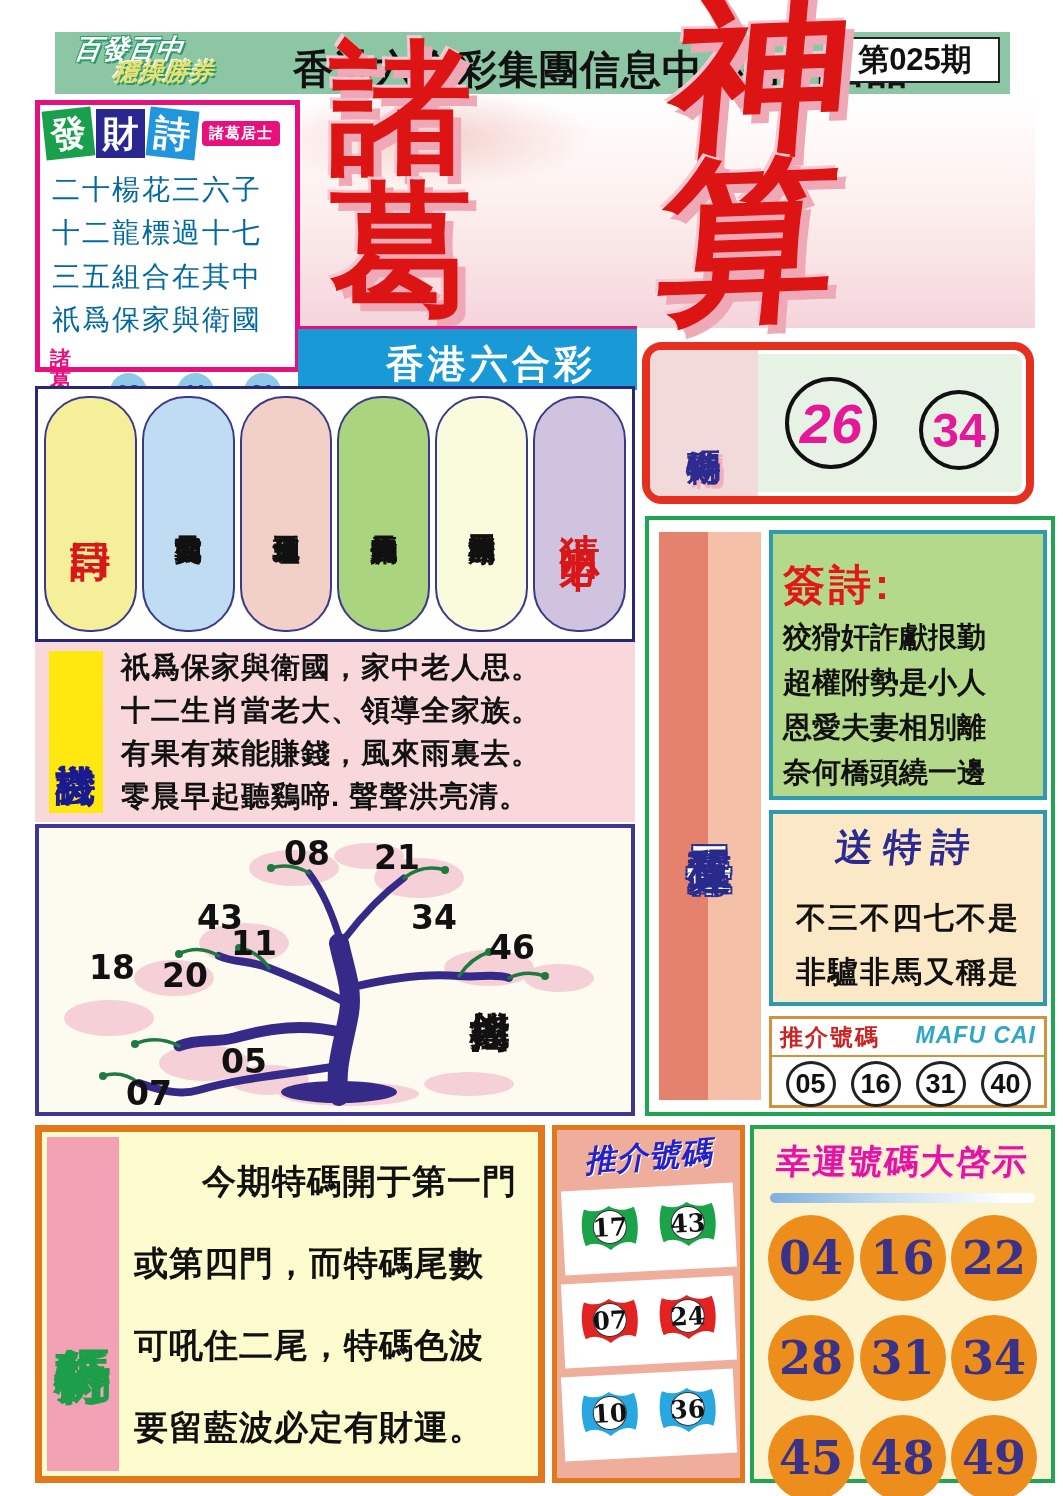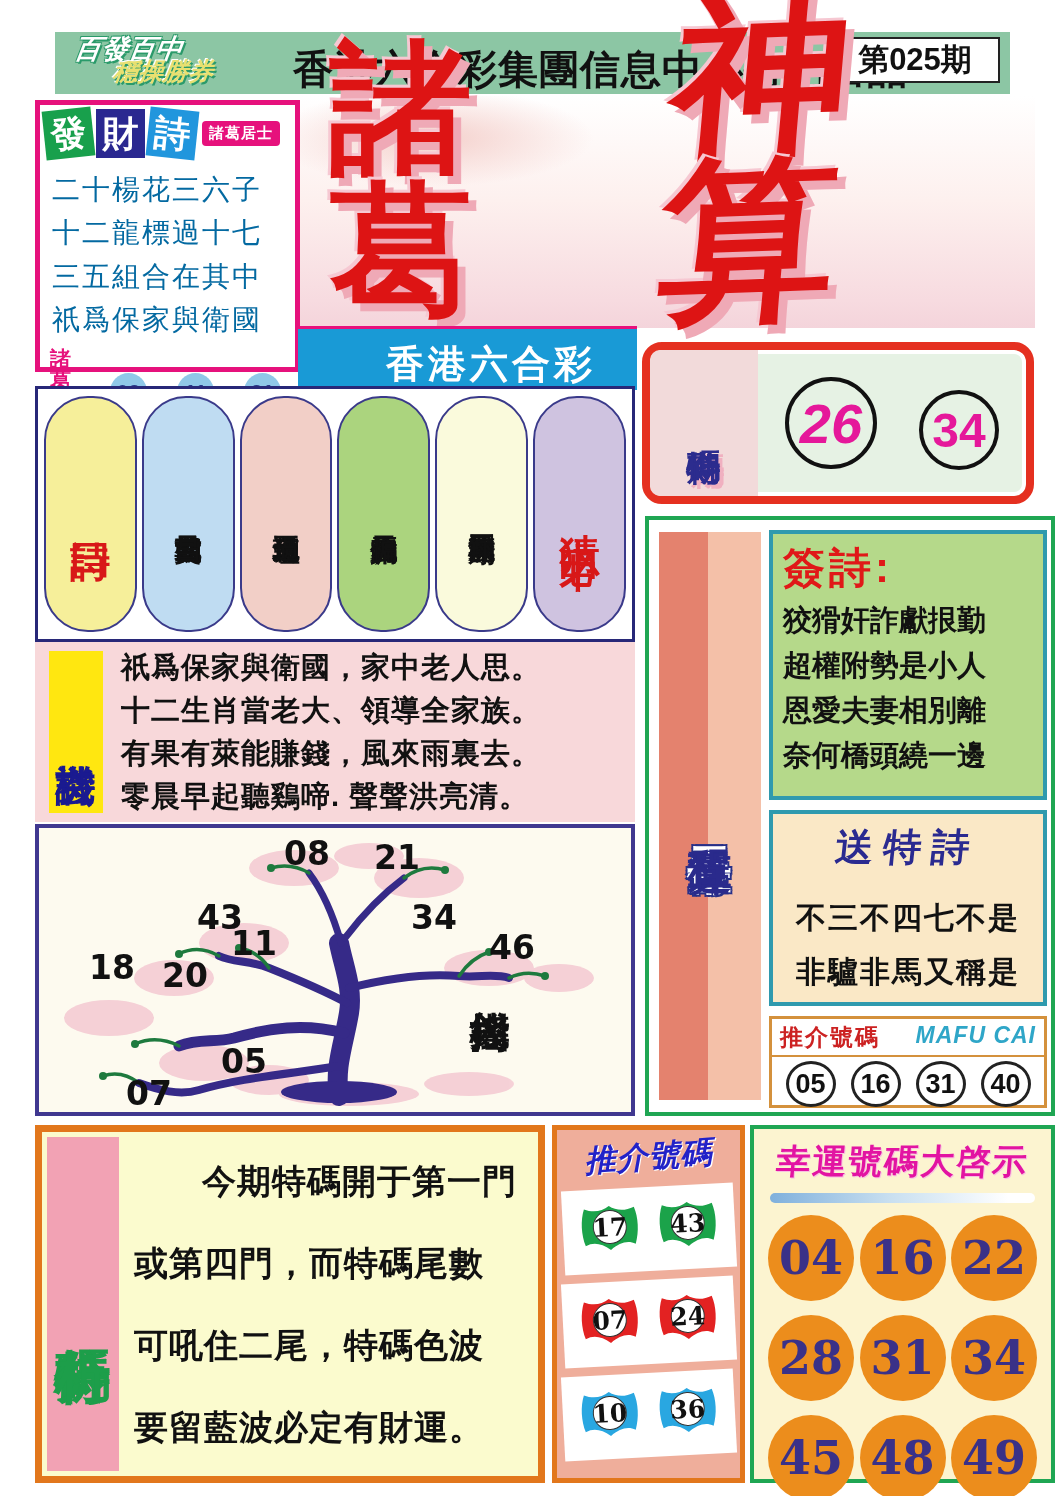--- a/index.html
+++ b/index.html
@@ -68,21 +68,21 @@
   .tree-box svg { position:absolute; left:0; top:0; }
   .tree-num { position:absolute; font-size:33px; font-weight:bold; color:#111; font-family:"DejaVu Sans", sans-serif; }
   .tree-label { position:absolute; left:428px; top:152px; font-size:40px; font-weight:bold; color:#111; font-family:"DejaVu Serif", serif; line-height:1.18; }
 
   
   .rightbox { position:absolute; left:645px; top:516px; width:410px; height:600px; background:#fff; border:4px solid #1fa653; }
   .zstrip { position:absolute; left:10px; top:12px; width:102px; height:568px; background:linear-gradient(90deg,#e4826e 0%,#e4826e 48%,#f4c0a8 48%,#f4c0a8 100%); display:flex; align-items:center; justify-content:center; }
   .zstrip .v { font-size:44px; font-weight:bold; line-height:1.18; }
   .z-navy { color:#2a2a8c; }
   .z-outline { color:#fff; text-shadow:2px 2px 0 #283088,-2px -2px 0 #283088,2px -2px 0 #283088,-2px 2px 0 #283088; }
-  .qian { position:absolute; left:120px; top:10px; width:278px; height:270px; background:#b5d98a; border:4px solid #2f9aae; padding:6px 10px; }
+  .qian { position:absolute; left:120px; top:10px; width:278px; height:270px; background:#b5d98a; border:4px solid #2f9aae; padding:23px 10px; }
   .qian-title { font-size:42px; font-weight:bold; color:#e01818; letter-spacing:4px; }
   .qian-lines { font-size:29px; font-weight:bold; color:#111; line-height:1.55; margin-top:2px; }
   .songte { position:absolute; left:120px; top:290px; width:278px; height:196px; background:#fae8c6; border:4px solid #2f9aae; text-align:center; }
   .songte-title { font-size:38px; font-weight:bold; color:#2a2a90; font-family:"DejaVu Serif", serif; letter-spacing:10px; padding-top:8px; transform:skewX(-6deg); }
   .songte-lines { font-size:30px; font-weight:bold; color:#111; line-height:1.8; margin-top:18px; letter-spacing:2px; }
   .mafu { position:absolute; left:120px; top:496px; width:278px; height:92px; background:#fff; border:3px solid #d4913c; }
   .mafu-head { display:flex; justify-content:space-between; padding:3px 8px 2px 8px; border-bottom:2px solid #d4913c; }
   .mafu-label { font-size:23px; font-weight:bold; color:#cc2222; letter-spacing:2px; }
   .mafu-brand { font-size:23px; font-weight:bold; color:#2fa6c8; font-style:italic; letter-spacing:1px; }
   .mafu-nums { display:flex; justify-content:space-around; align-items:center; height:54px; padding:0 6px; }

